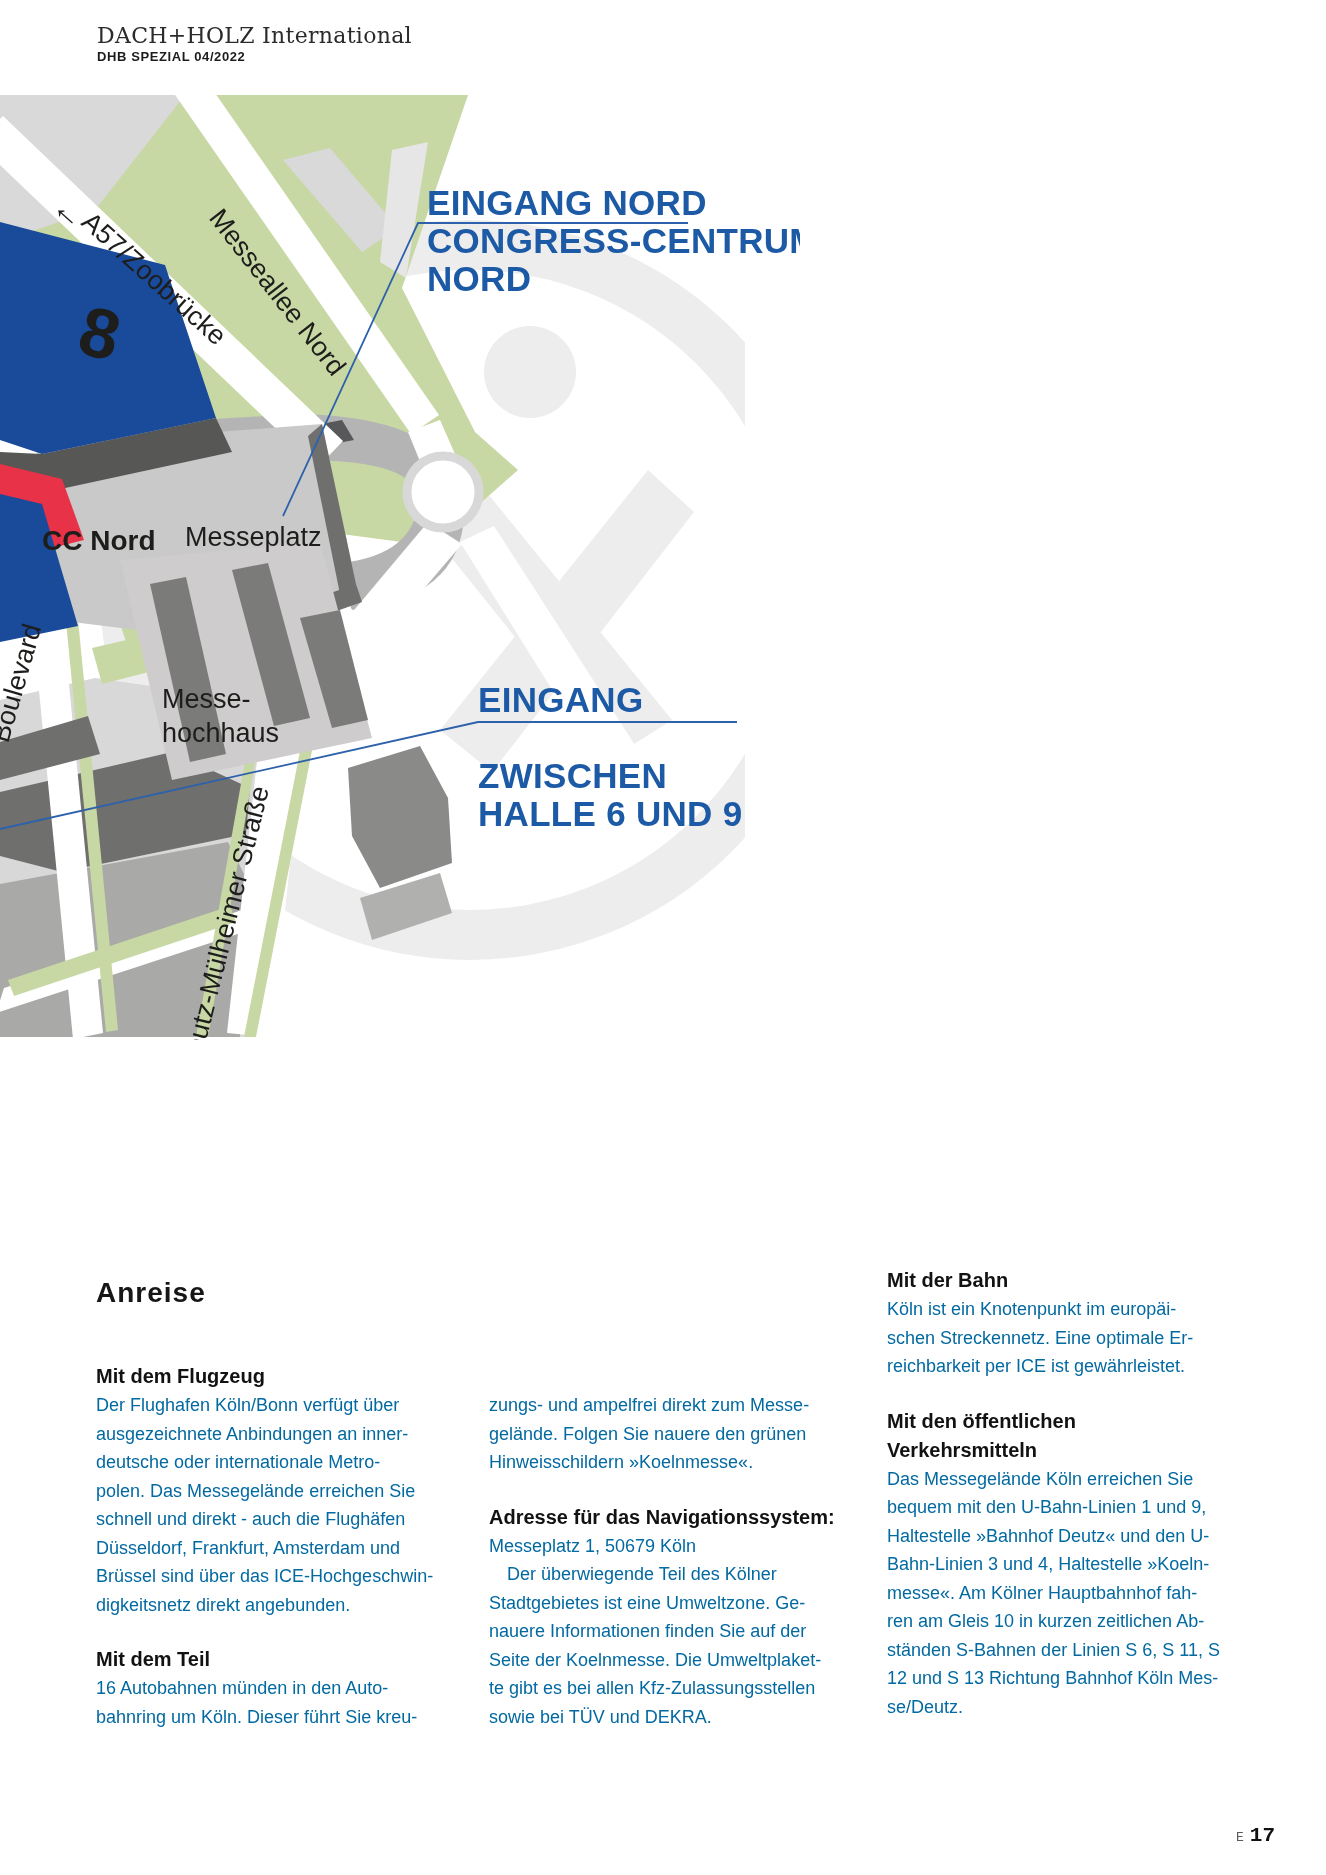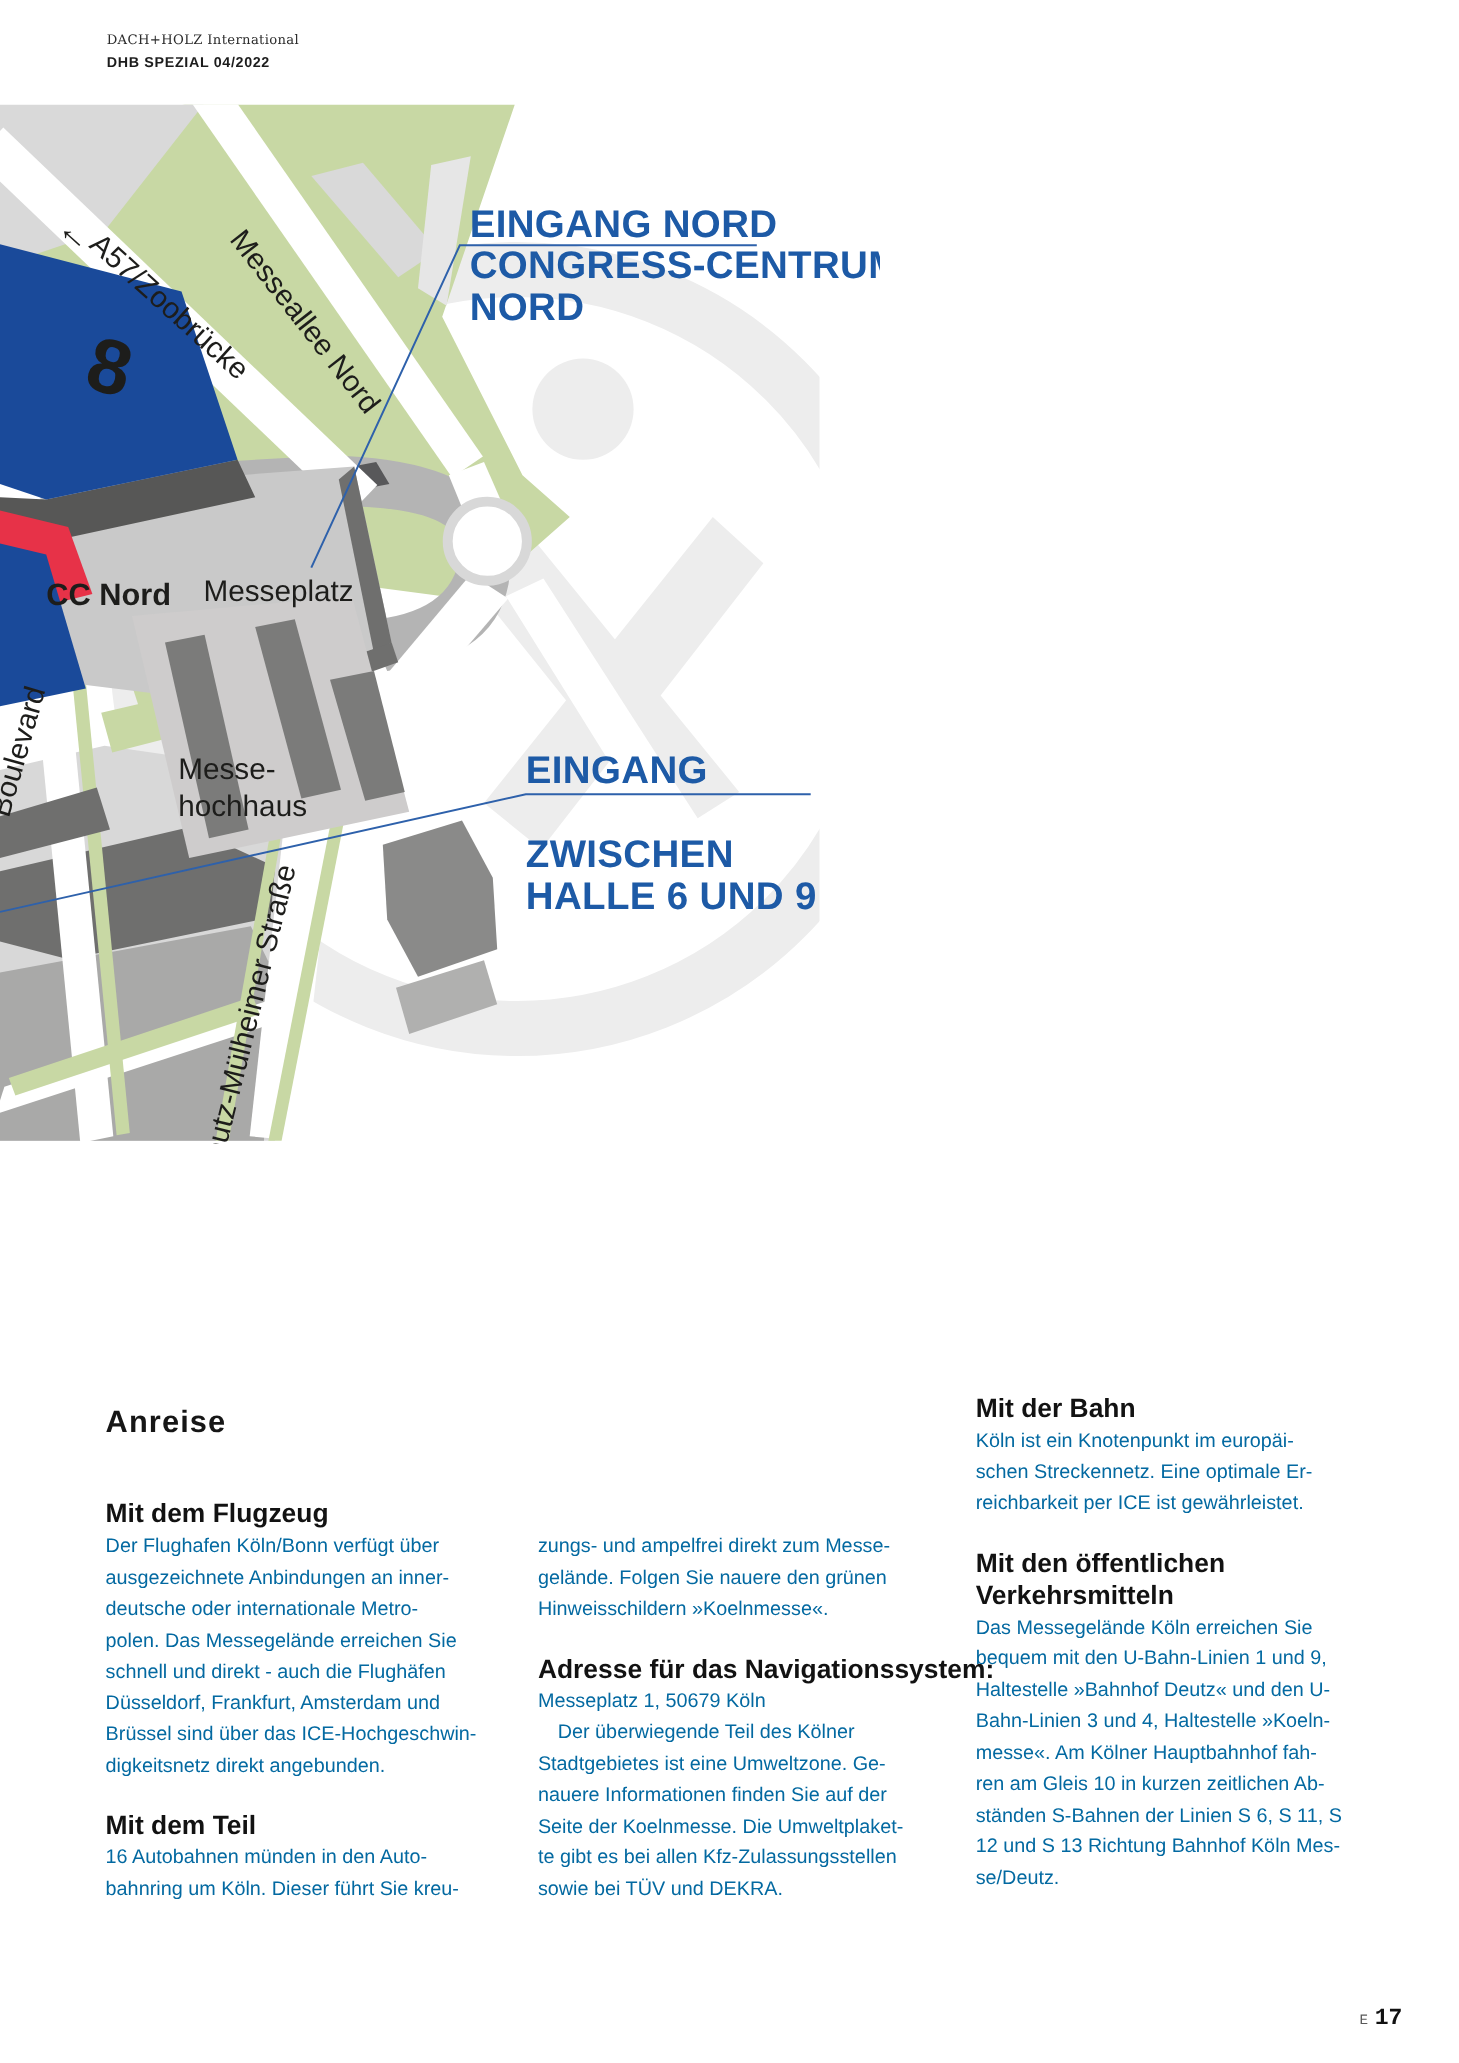--- a/index.html
+++ b/index.html
@@ -1,33 +1,33 @@
 <!DOCTYPE html>
 <html><head>
 <meta charset="utf-8">
 <style>
   html,body{margin:0;padding:0;background:#ffffff;}
   #page{position:relative;width:1326px;height:1875px;background:#ffffff;overflow:hidden;
         font-family:"Liberation Sans",sans-serif;}
   
   .hdr{position:absolute;left:97px;top:26px;}
-  .hdr-serif{font-family:"DejaVu Serif","Liberation Serif",serif;font-size:12px;color:#2b2b2b;letter-spacing:.3px;line-height:20px;}
+  .hdr-serif{font-family:"DejaVu Serif","Liberation Serif",serif;font-size:22px;color:#2b2b2b;letter-spacing:.3px;line-height:20px;}
   .hdr-bold{font-family:"Liberation Sans",sans-serif;font-weight:bold;font-size:13px;color:#1c1c1c;letter-spacing:.6px;line-height:21px;}
   
   #mapsvg{position:absolute;left:0;top:0;}
   .maplabel{font-family:"Liberation Sans",sans-serif;fill:#1d1d1b;}
   .maptitle{font-family:"Liberation Sans",sans-serif;font-weight:bold;fill:#1d5aa6;font-size:35px;letter-spacing:.3px;}
   
   .article-title{position:absolute;left:96px;top:1258px;font-family:Liberation Sans, sans-serif;
         font-weight:bold;font-size:28px;letter-spacing:1px;color:#161616;}
   .col{position:absolute;width:385px;}
   #col1{left:96px;top:1362px;}
   #col2{left:489px;top:1391px;}
   #col3{left:887px;top:1266px;}
-  .subhead{font-weight:bold;font-size:24px;line-height:29px;color:#121212;margin:0;white-space:pre;}
+  .subhead{font-weight:bold;font-size:20px;line-height:29px;color:#121212;margin:0;white-space:pre;}
   .subhead.gap{margin-top:26px;}
   .body{font-size:18px;line-height:28.5px;color:#0369a1;margin:0;white-space:pre;}
   
   .pagenum{position:absolute;top:1824px;left:1215px;width:60px;text-align:right;font-family:Liberation Mono, monospace;}
   .pagenum .pfx{font-size:13px;color:#5a5a5a;margin-right:6px;}
   .pagenum .num{font-size:21px;font-weight:bold;color:#111111;}
 </style>
 </head>
 <body>
 

